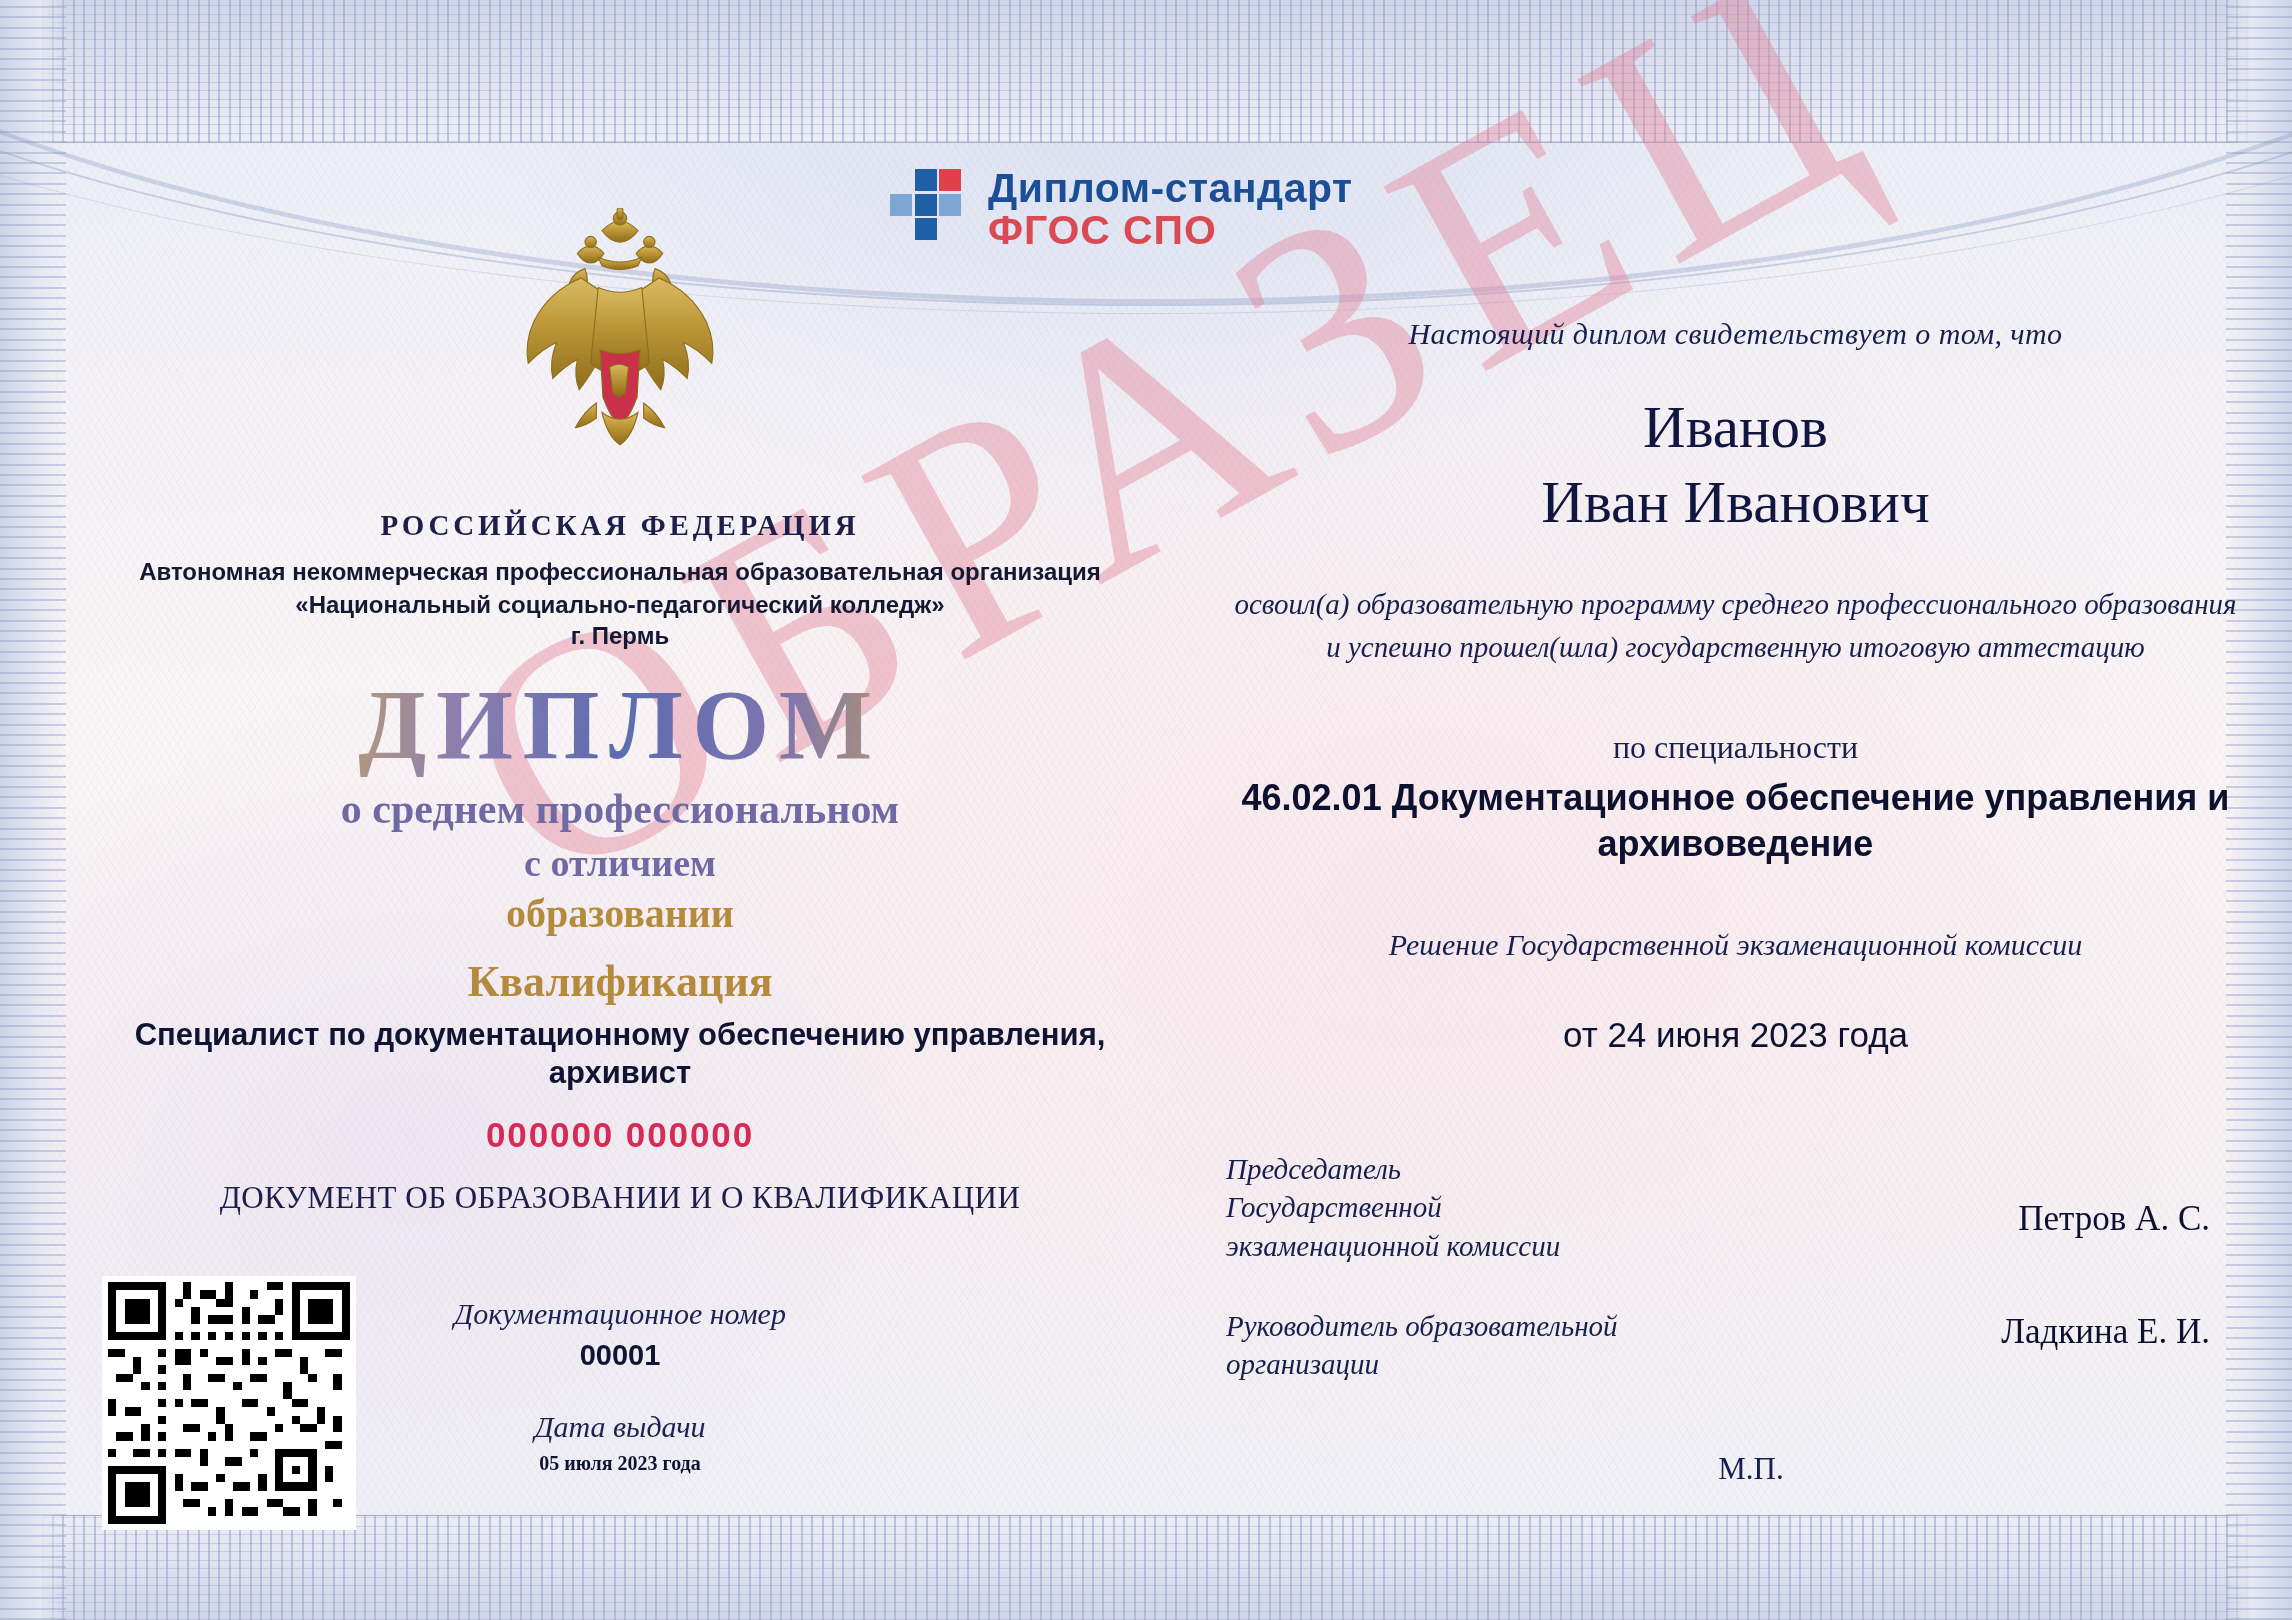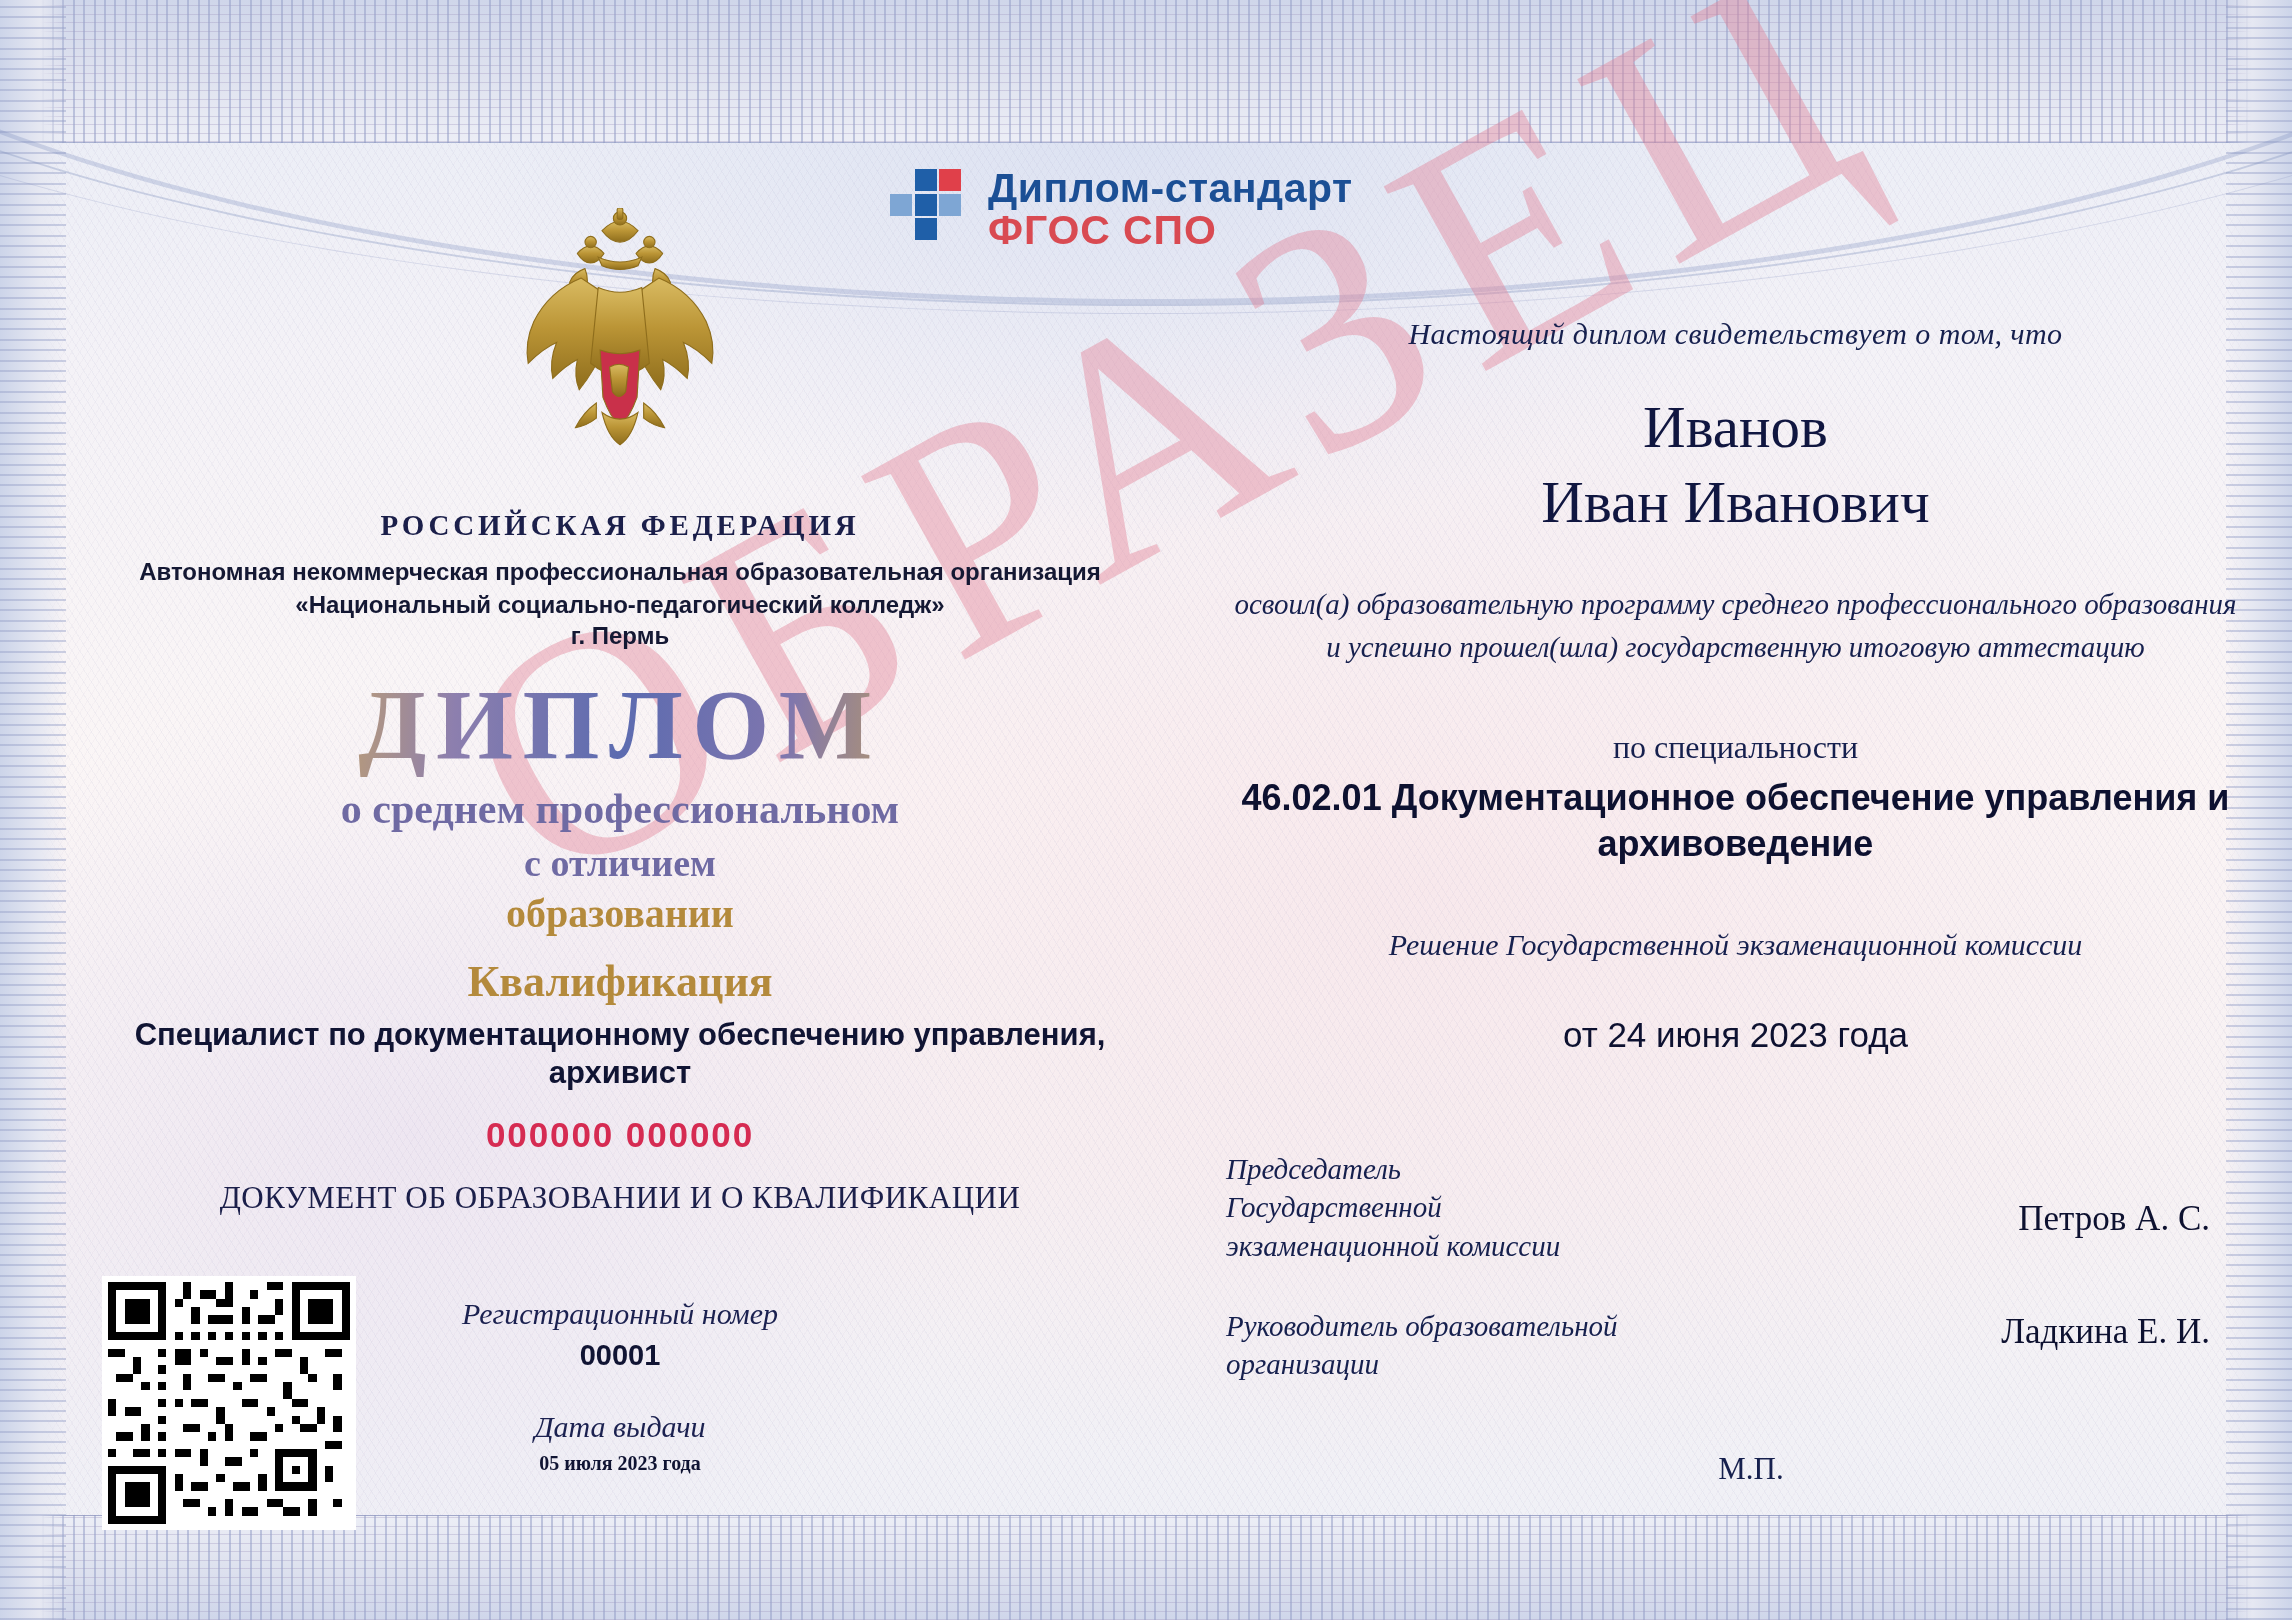--- a/index.html
+++ b/index.html
@@ -585,21 +585,21 @@
             <rect x="21" y="27" width="2" height="1"></rect>
           <rect x="24" y="26" width="1" height="2"></rect>
             <rect x="27" y="26" width="1" height="1"></rect>
           <rect x="20" y="26" width="1" height="1"></rect>
             <rect x="22" y="16" width="1" height="1"></rect>
         </g>
       </svg>
     </div>
 
     <div id="reg-block">
-      <div class="script-label">Регистрационный номер</div>
+      <div class="script-label">Документационное номер</div>
       <div class="reg-value">00001</div>
       <div class="script-label" id="issue-label">Дата выдачи</div>
       <div id="issue-date">05 июля 2023 года</div>
     </div>
 
     <div id="right-col">
       <div class="script-line">Настоящий диплом свидетельствует о том, что</div>
 
       <div id="student-name">
         <div>Иванов</div>

